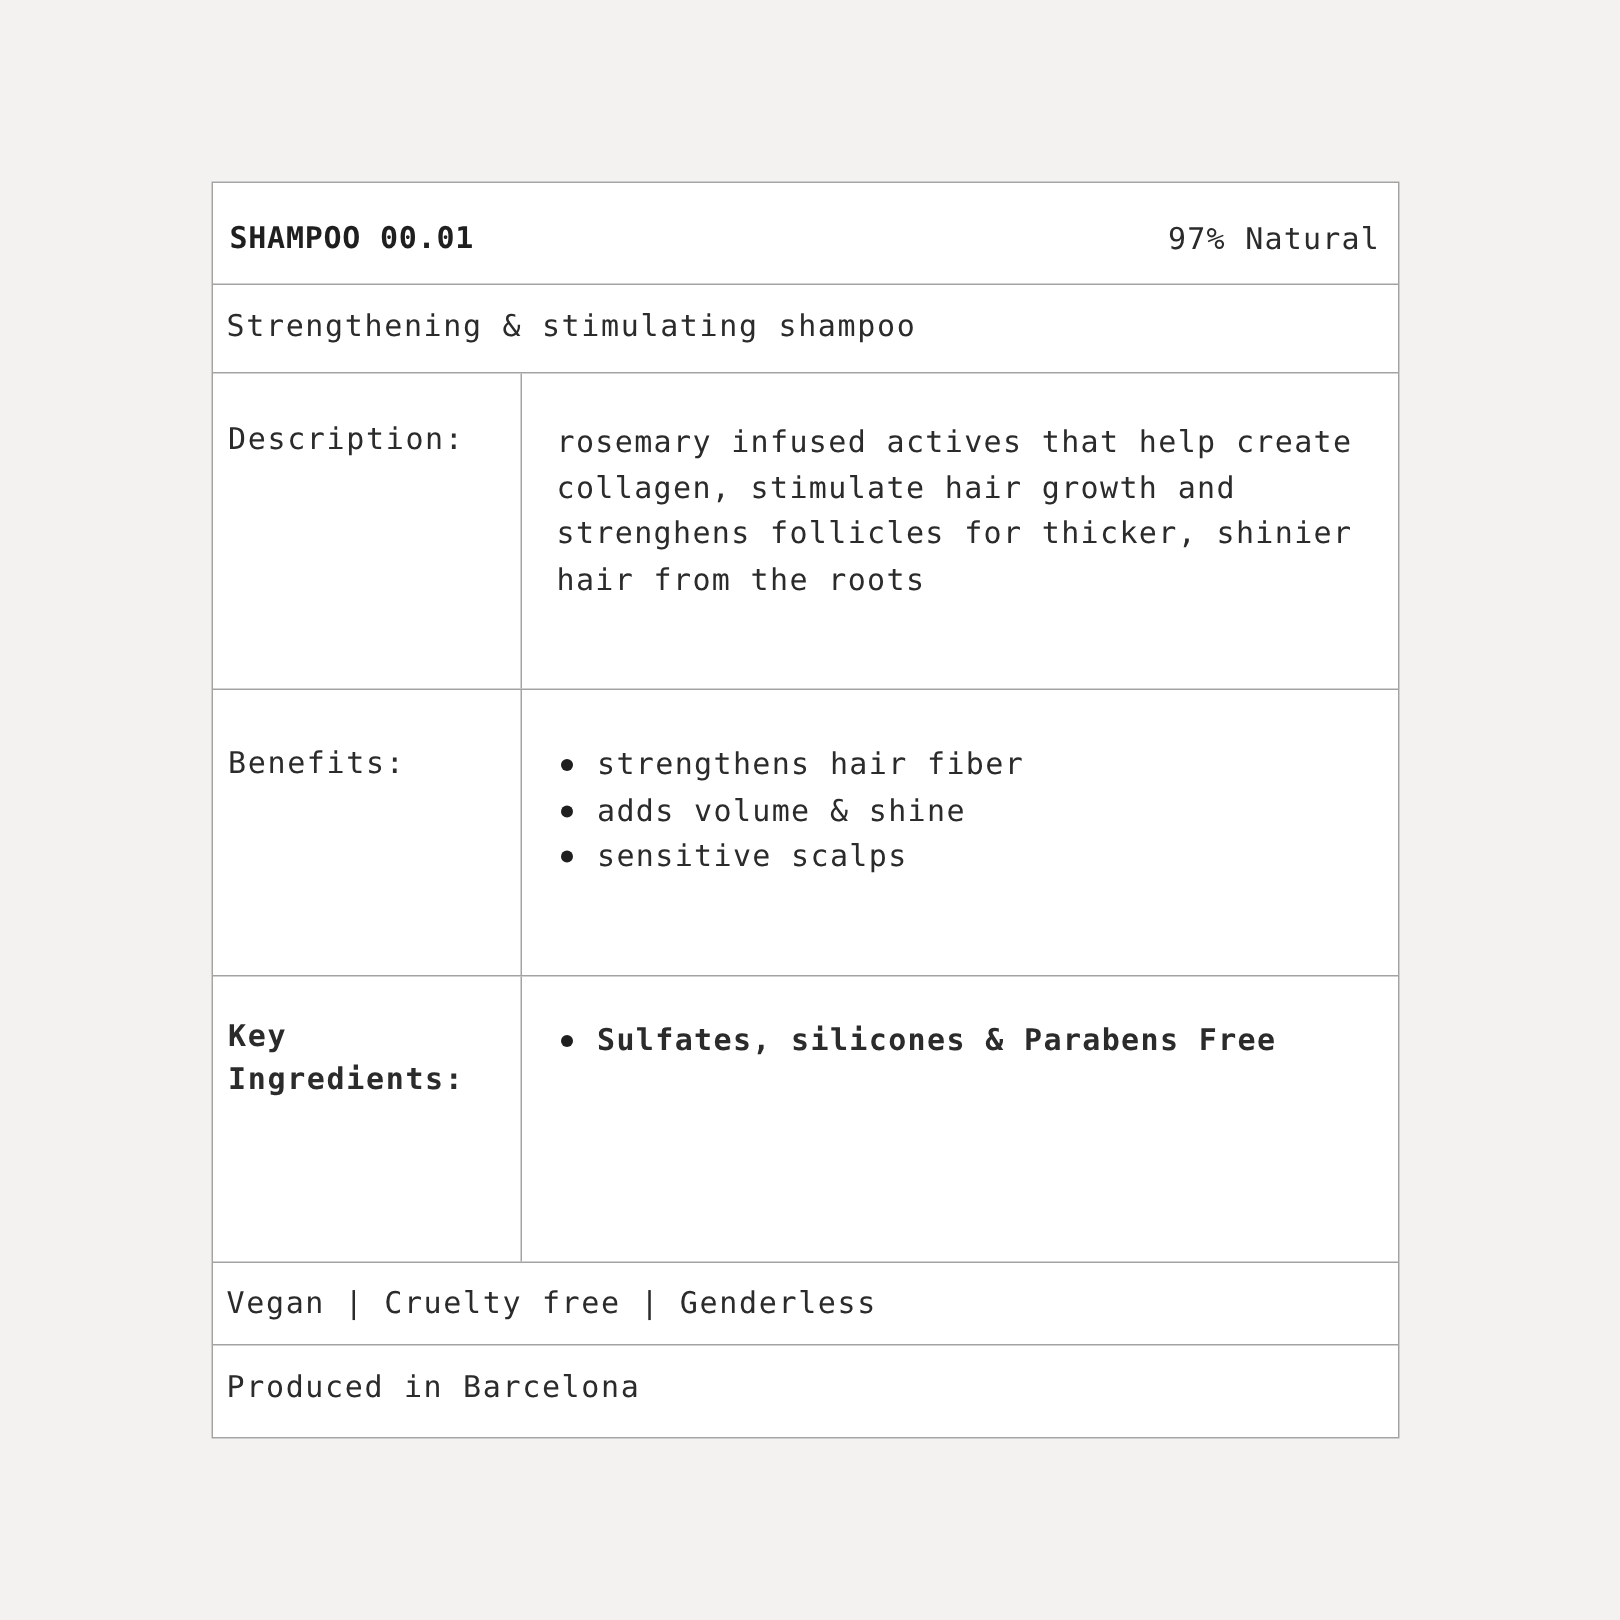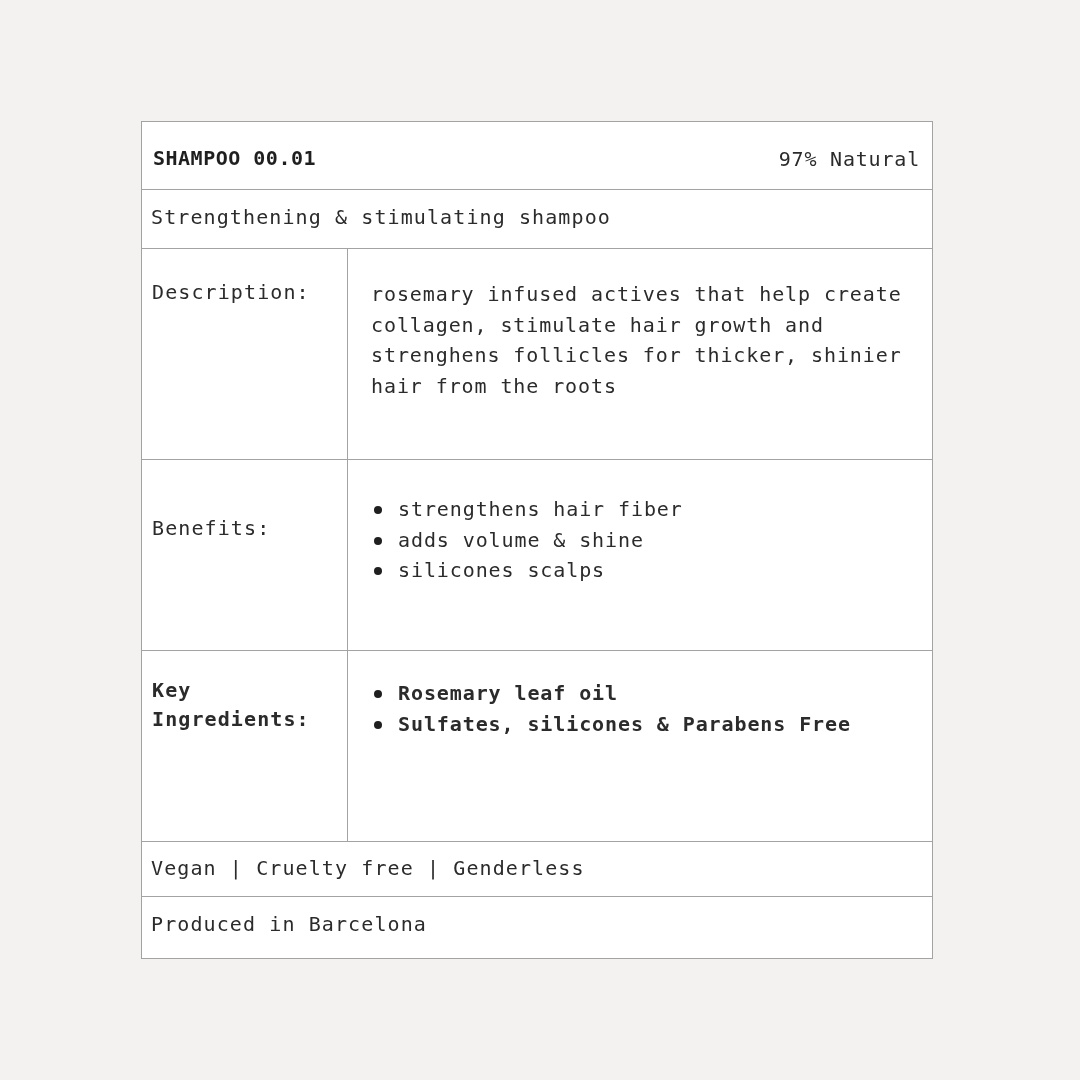--- a/index.html
+++ b/index.html
@@ -72,34 +72,33 @@
     <span class="single" style="top:15px;">Strengthening &amp; stimulating shampoo</span>
   </div>
 
   <div class="row" style="top:127px;height:211px;">
     <span class="label" style="top:29px;">Description:</span>
     <div class="divider"></div>
     <div class="content" style="top:30px;">rosemary infused actives that help create collagen, stimulate hair growth and strenghens follicles for thicker, shinier hair from the roots</div>
   </div>
 
   <div class="row" style="top:338px;height:191px;">
-    <span class="label" style="top:34px;margin-top:20px;">Benefits:</span>
+    <span class="label" style="top:34px;">Benefits:</span>
     <div class="divider"></div>
     <ul class="content bullets" style="top:34px;">
       <li>strengthens hair fiber</li>
       <li>adds volume &amp; shine</li>
-      <li>silicones scalps</li>
+      <li>sensitive scalps</li>
     </ul>
   </div>
 
   <div class="row" style="top:529px;height:191px;font-weight:bold;">
     <span class="label" style="top:25px;">Key Ingredients:</span>
     <div class="divider"></div>
     <ul class="content bullets" style="top:27px;">
-      <li>Rosemary leaf oil</li>
       <li>Sulfates, silicones &amp; Parabens Free</li>
     </ul>
   </div>
 
   <div class="row" style="top:720px;height:55px;">
     <span class="single" style="top:14px;">Vegan | Cruelty free | Genderless</span>
   </div>
 
   <div class="row last" style="top:775px;height:61px;">
     <span class="single" style="top:15px;">Produced in Barcelona</span>

